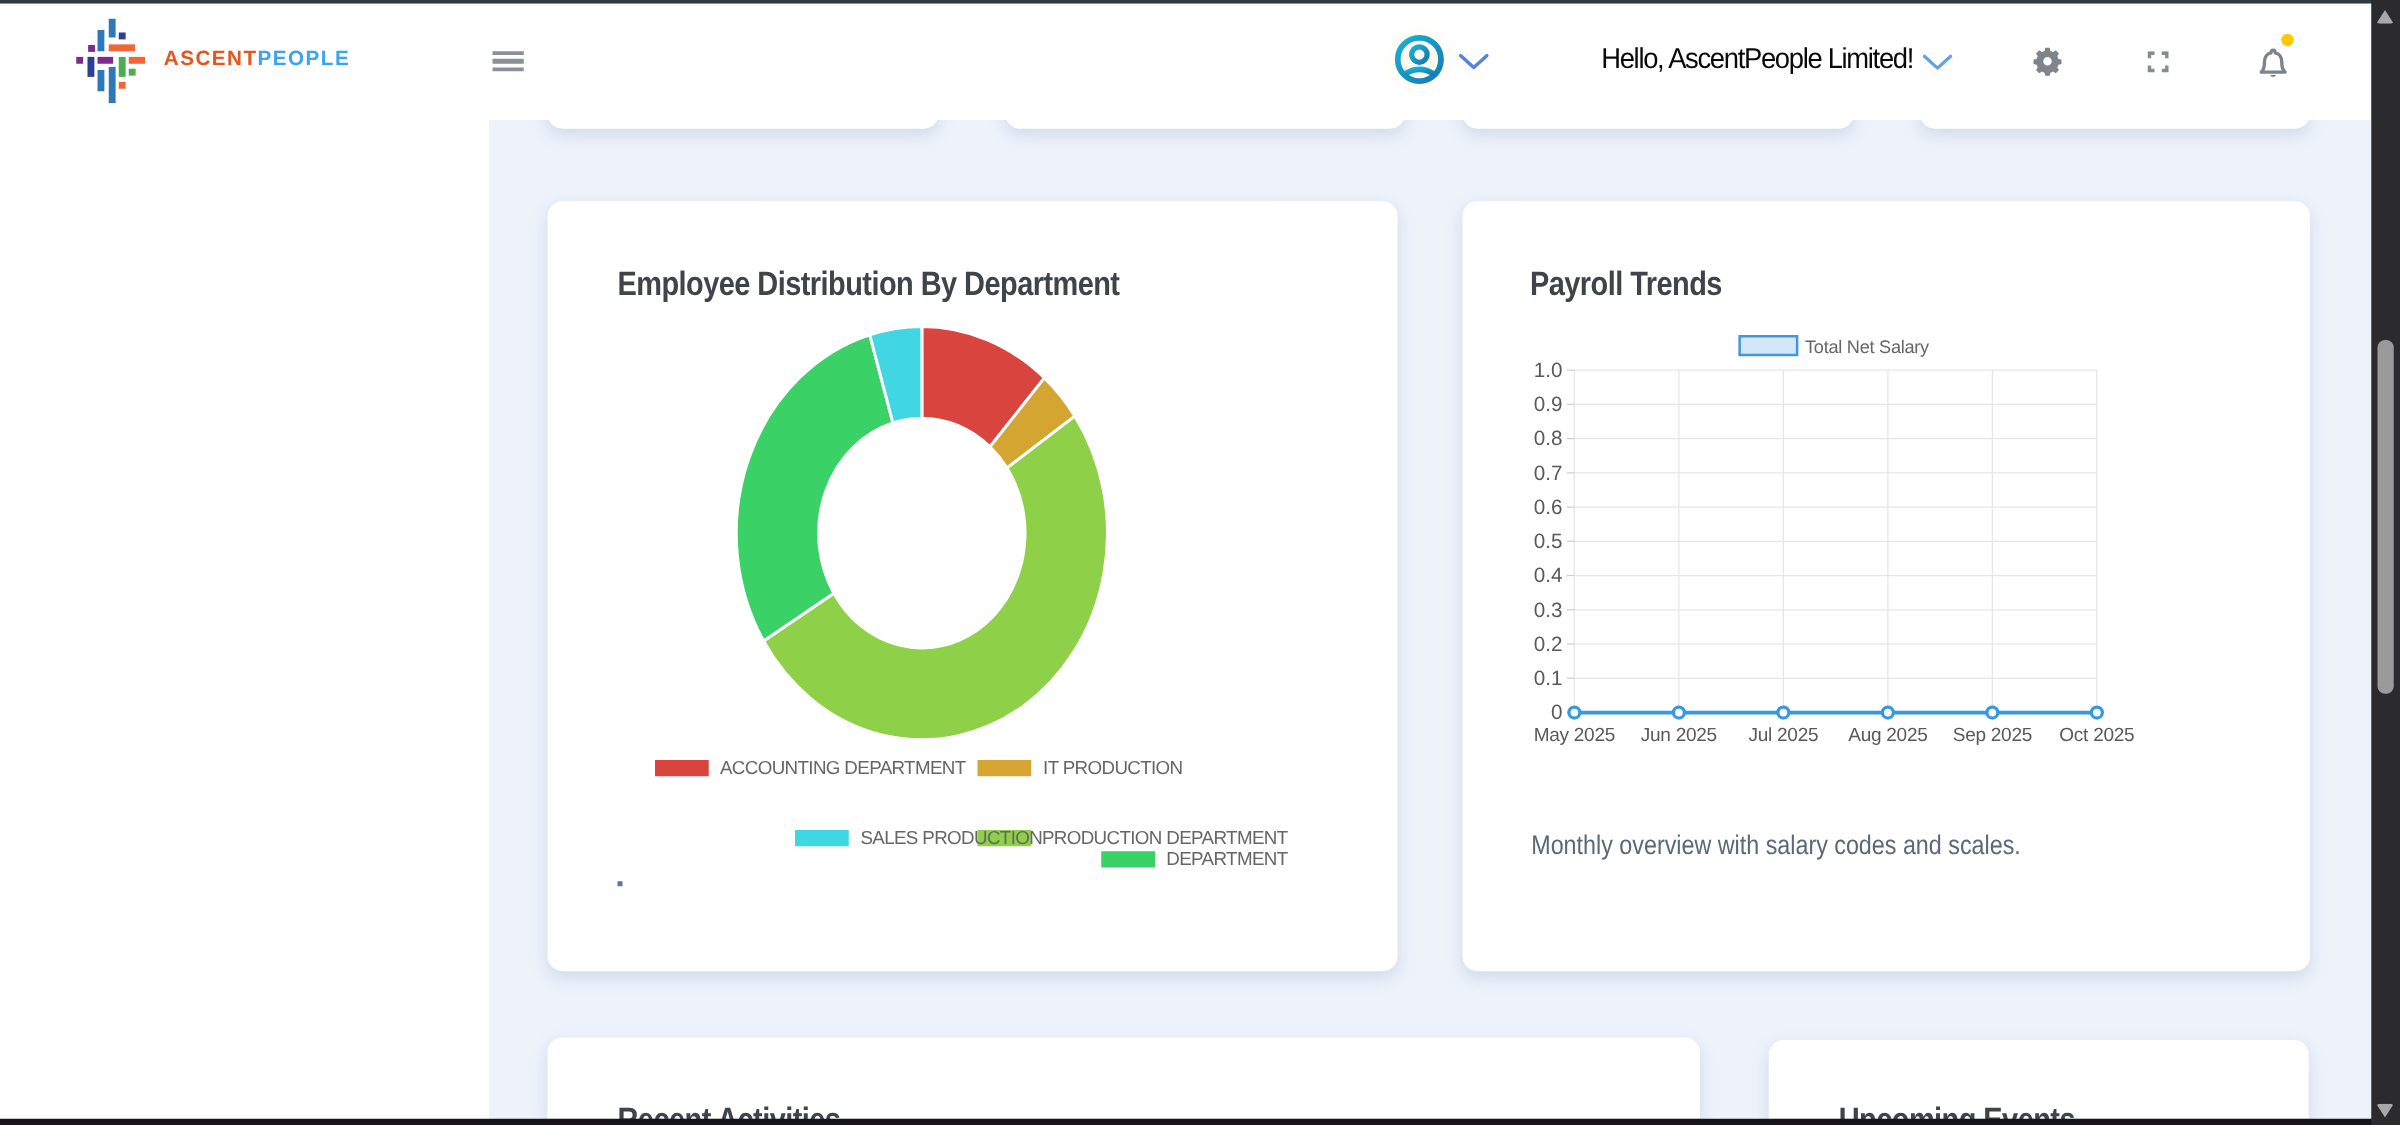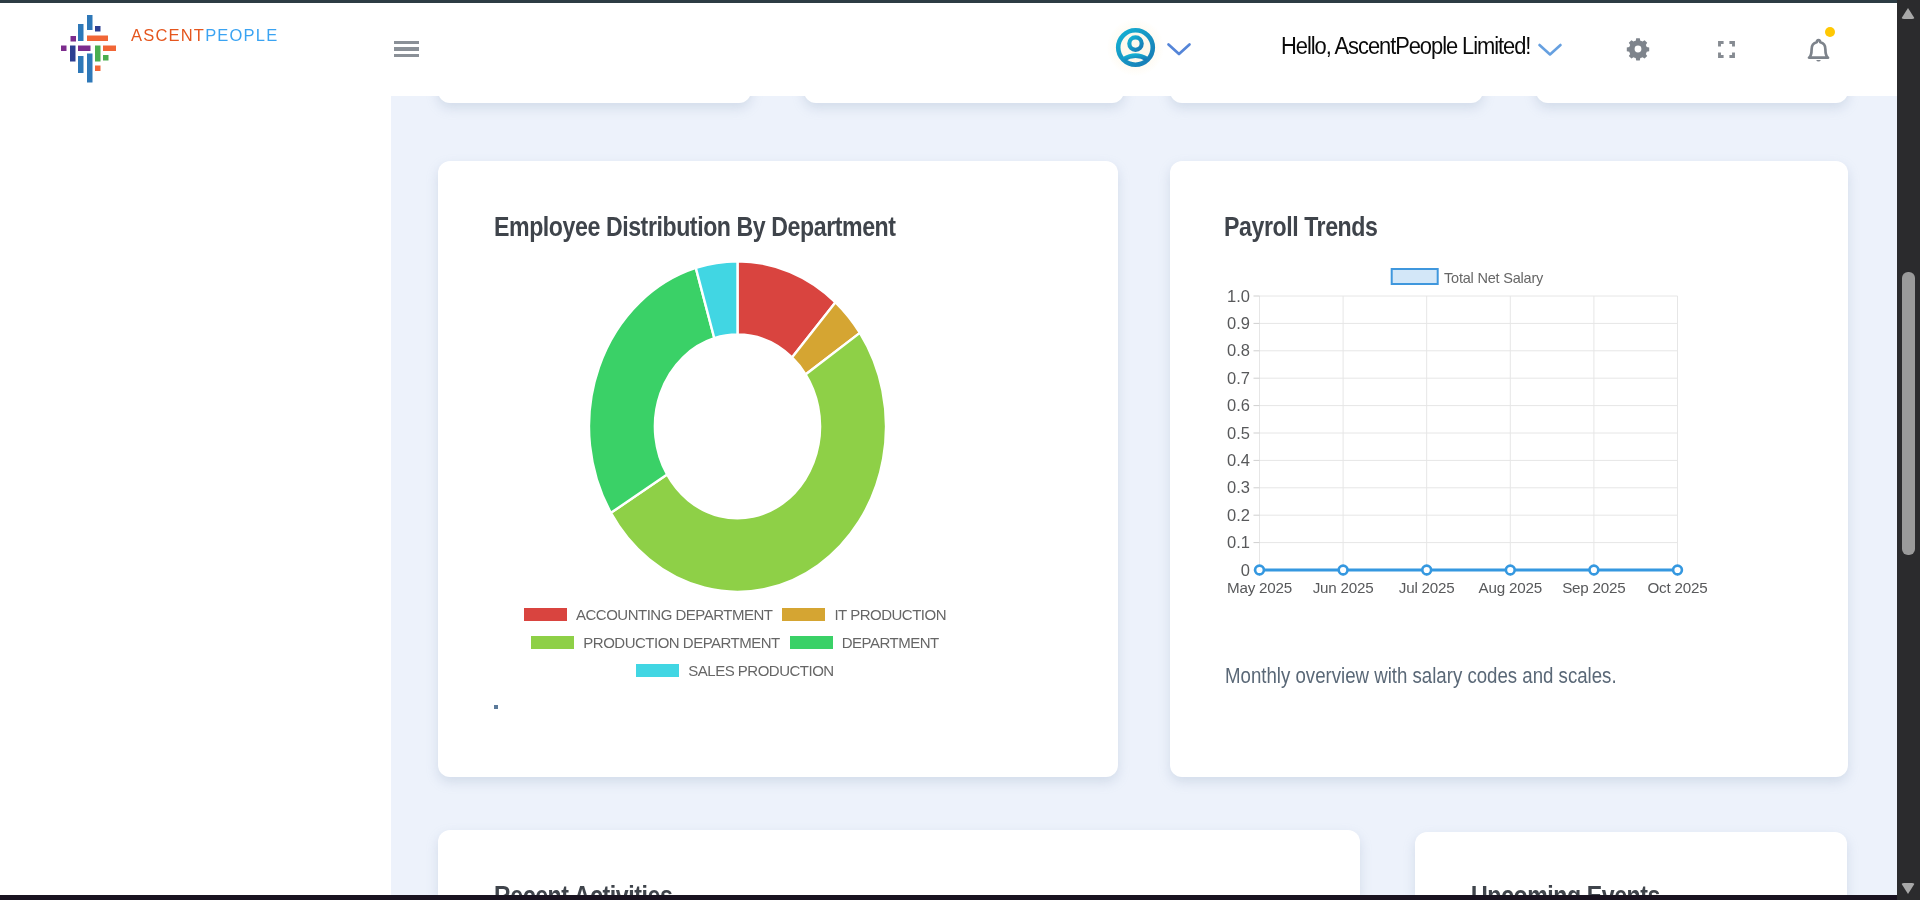--- a/index.html
+++ b/index.html
@@ -40,21 +40,21 @@
     <rect x="12" y="35.5" width="5.5" height="16" fill="#2d3f92"></rect>
     <rect x="20" y="35.5" width="12.5" height="5.5" fill="#7c2c8d"></rect>
     <rect x="37" y="35.5" width="5.5" height="16" fill="#4aae4f"></rect>
     <rect x="45" y="35.5" width="13" height="5.5" fill="#f16636"></rect>
     <rect x="20" y="46" width="5.5" height="17" fill="#2e78b8"></rect>
     <rect x="29" y="43.5" width="5.5" height="29" fill="#2e78b8"></rect>
     <rect x="45" y="45" width="5.5" height="5.5" fill="#4aae4f"></rect>
     <rect x="37" y="55.5" width="5.5" height="5.5" fill="#f16636"></rect>
   </g>
 </svg>
-<div class="abs" style="z-index:6; left:131px; top:26px; font-size:16.5px; font-weight:normal; letter-spacing:1.2px;">
+<div class="abs" style="z-index:6; left:131px; top:38px; font-size:16.5px; font-weight:bold; letter-spacing:1.2px;">
   <span style="color:#e5561e;">ASCENT</span><span style="color:#3aa3f2;">PEOPLE</span>
 </div>
 
 <div class="abs" style="z-index:6; left:394px; top:40.5px; width:25px; height:3.4px; background:#8a9097;"></div>
 <div class="abs" style="z-index:6; left:394px; top:47.3px; width:25px; height:3.4px; background:#8a9097;"></div>
 <div class="abs" style="z-index:6; left:394px; top:54.1px; width:25px; height:3.4px; background:#8a9097;"></div>
 
 <div class="abs" style="z-index:6; left:1107px; top:19px; width:57px; height:57px; border-radius:50%;
   background:radial-gradient(circle, rgba(253,244,222,0.55) 35%, rgba(255,255,255,0) 72%);"></div>
 
@@ -123,21 +123,21 @@
 <div class="lgrow" style="top:606px;">
   <span class="lgitem">
       <span class="sw" style="background:#d9443f;"></span>
       <span class="lgtext">ACCOUNTING DEPARTMENT</span>
     </span>
   <span class="lgitem">
       <span class="sw" style="background:#d5a532;"></span>
       <span class="lgtext">IT PRODUCTION</span>
     </span>
 </div>
-<div class="lgrow" style="top:634px;">
+<div class="lgrow" style="top:662px;flex-direction:column;">
   <span class="lgitem">
       <span class="sw" style="background:#8ed047;"></span>
       <span class="lgtext">PRODUCTION DEPARTMENT</span>
     </span>
   <span class="lgitem">
       <span class="sw" style="background:#3ad167;"></span>
       <span class="lgtext">DEPARTMENT</span>
     </span>
 </div>
 <div class="lgrow" style="top:662px;">

